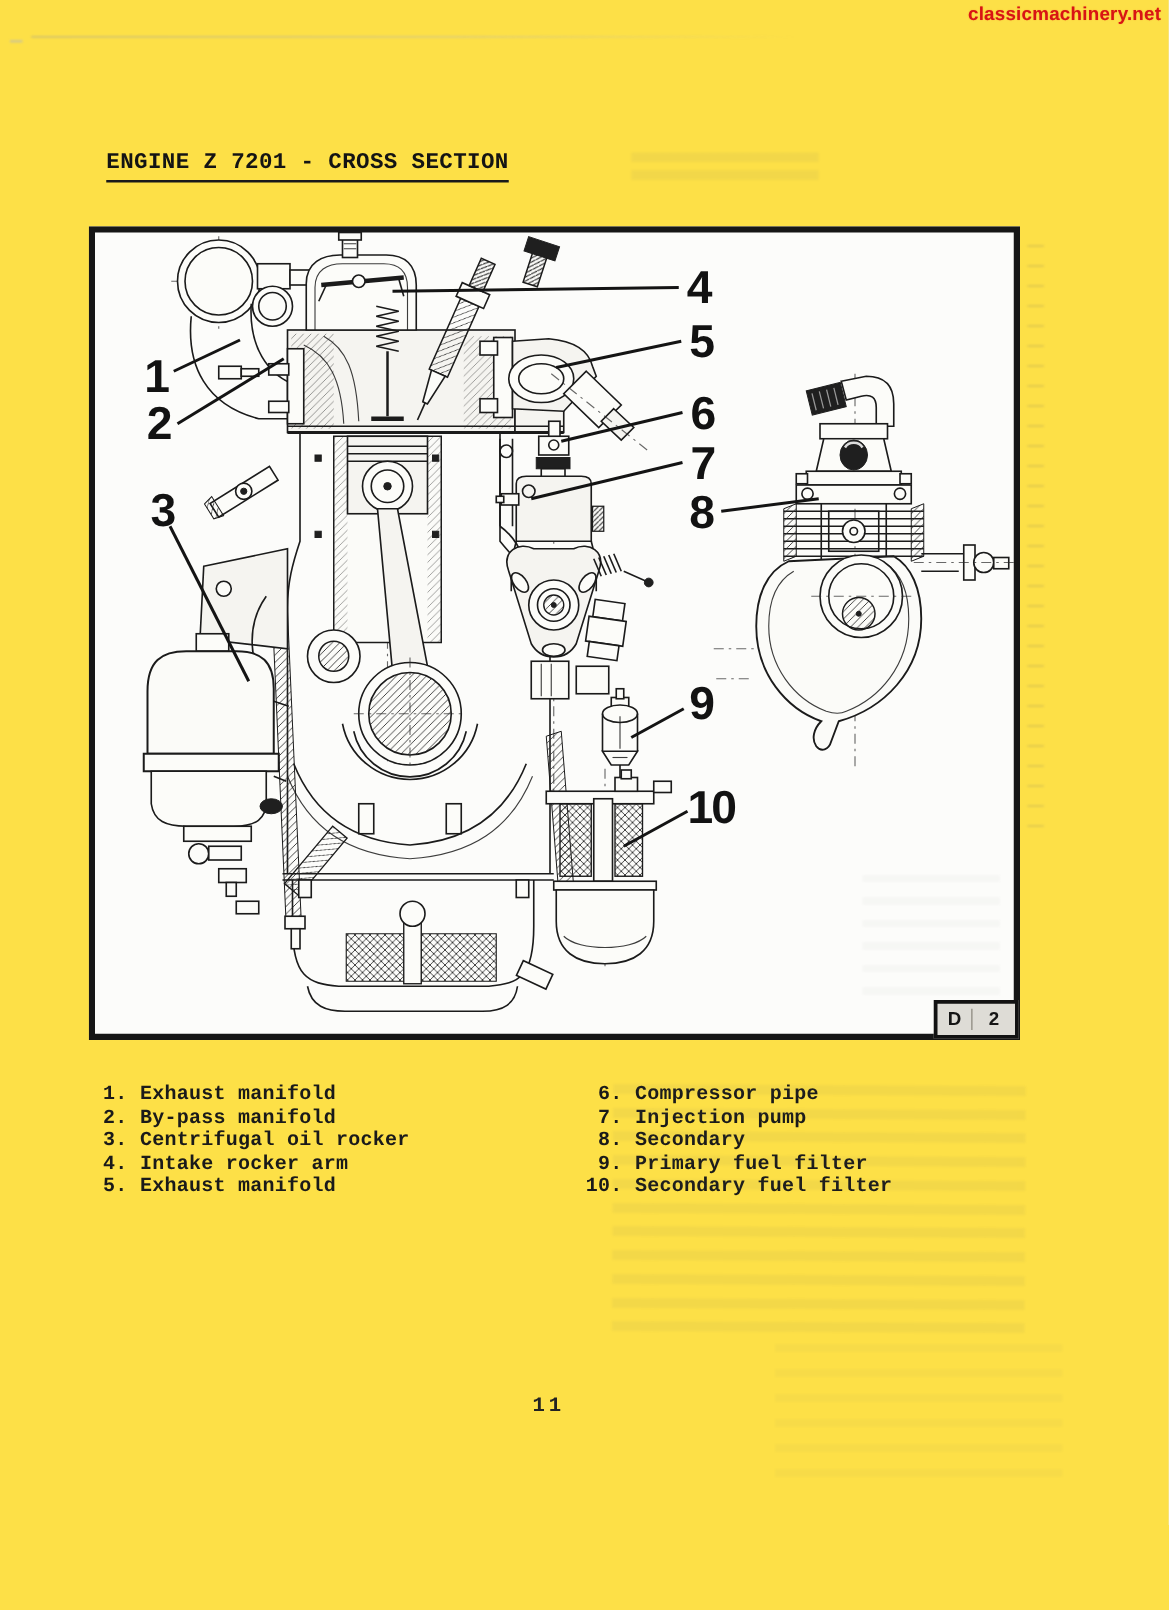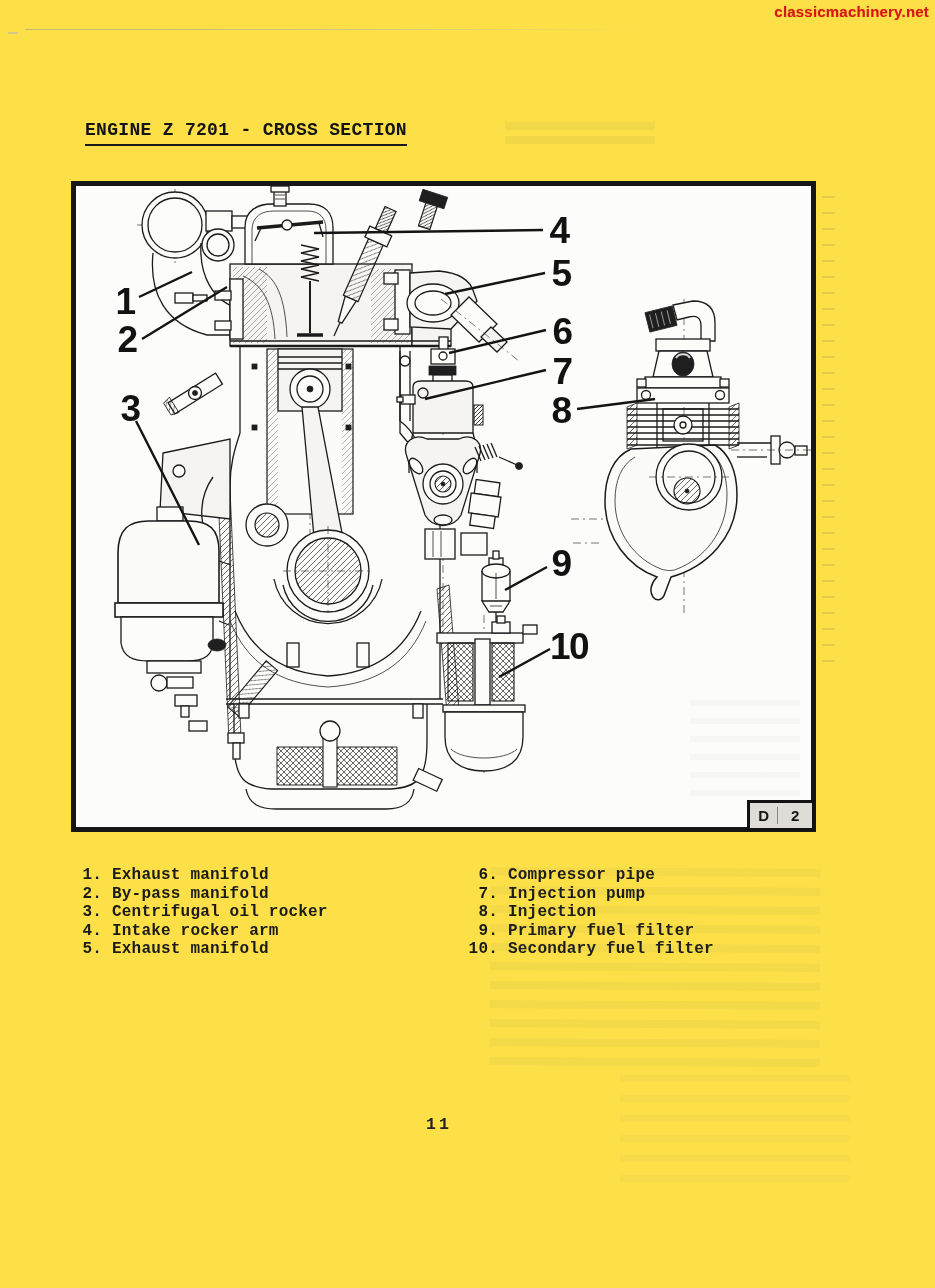--- a/index.html
+++ b/index.html
@@ -452,21 +452,21 @@
         <div class="legend-row">
           <span class="legend-num">6.</span>
           <span class="legend-label">Compressor pipe</span>
         </div>
         <div class="legend-row">
           <span class="legend-num">7.</span>
           <span class="legend-label">Injection pump</span>
         </div>
         <div class="legend-row">
           <span class="legend-num">8.</span>
-          <span class="legend-label">Injection</span>
+          <span class="legend-label">Secondary</span>
         </div>
         <div class="legend-row">
           <span class="legend-num">9.</span>
           <span class="legend-label">Primary fuel filter</span>
         </div>
         <div class="legend-row">
           <span class="legend-num">10.</span>
           <span class="legend-label">Secondary fuel filter</span>
         </div>
       </div>

